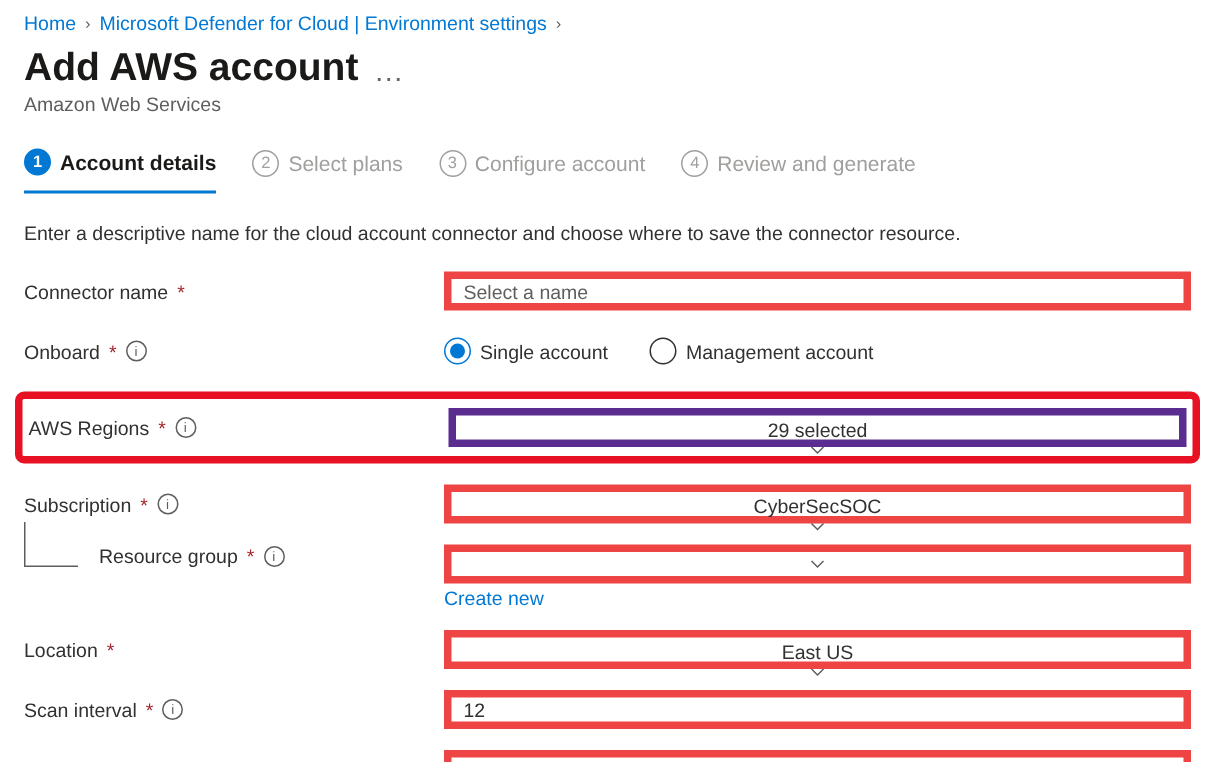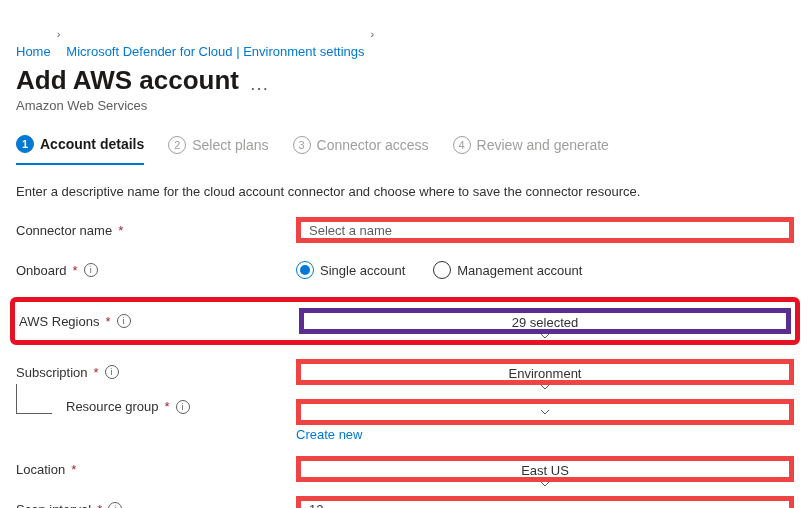--- a/index.html
+++ b/index.html
@@ -4,21 +4,21 @@
 <style>
   * { box-sizing: border-box; margin: 0; padding: 0; }
   body {
     font-family: "Segoe UI", -apple-system, sans-serif;
     font-size: 13px;
     color: #323130;
     background: #ffffff;
     padding: 8px 16px;
     width: 810px;
   }
-  a { color: #0078d4; text-decoration: none; margin-top: 36px; }
+  a { color: #0078d4; text-decoration: none; }
   .breadcrumb {
     display: flex;
     align-items: center;
     gap: 6px;
     font-size: 13px;
     margin-bottom: 6px;
   }
   .breadcrumb .chev { color: #605e5c; font-size: 11px; }
   .title-row { display: flex; align-items: flex-end; gap: 12px; }
   h1 { font-size: 26px; font-weight: 600; color: #1b1a19; }
@@ -101,21 +101,21 @@
   <div class="tab active">
     <span class="num">1</span>
     <span>Account details</span>
   </div>
   <div class="tab">
     <span class="num">2</span>
     <span>Select plans</span>
   </div>
   <div class="tab">
     <span class="num">3</span>
-    <span>Connector access</span>
+    <span>Configure account</span>
   </div>
   <div class="tab">
     <span class="num">4</span>
     <span>Review and generate</span>
   </div>
 </div>
 
 <p class="intro">Enter a descriptive name for the cloud account connector and choose where to save the connector resource.</p>
 
 <div class="form-row">
@@ -169,21 +169,21 @@
 </div>
 
 <div class="form-row">
   <div class="label-col">
     <span>Subscription</span>
     <span class="req">*</span>
     <span class="info-icon">i</span>
   </div>
   <div class="field-col">
     <div class="select-input">
-      <span>Environment</span>
+      <span>CyberSecSOC</span>
       <span class="chev-down">
         <svg width="12" height="12" viewBox="0 0 12 12">
             <path d="M2 4 L6 8 L10 4" stroke="#605e5c" stroke-width="1" fill="none"></path>
           </svg>
       </span>
     </div>
   </div>
 </div>
 
 <div class="form-row" style="align-items:flex-start;">

